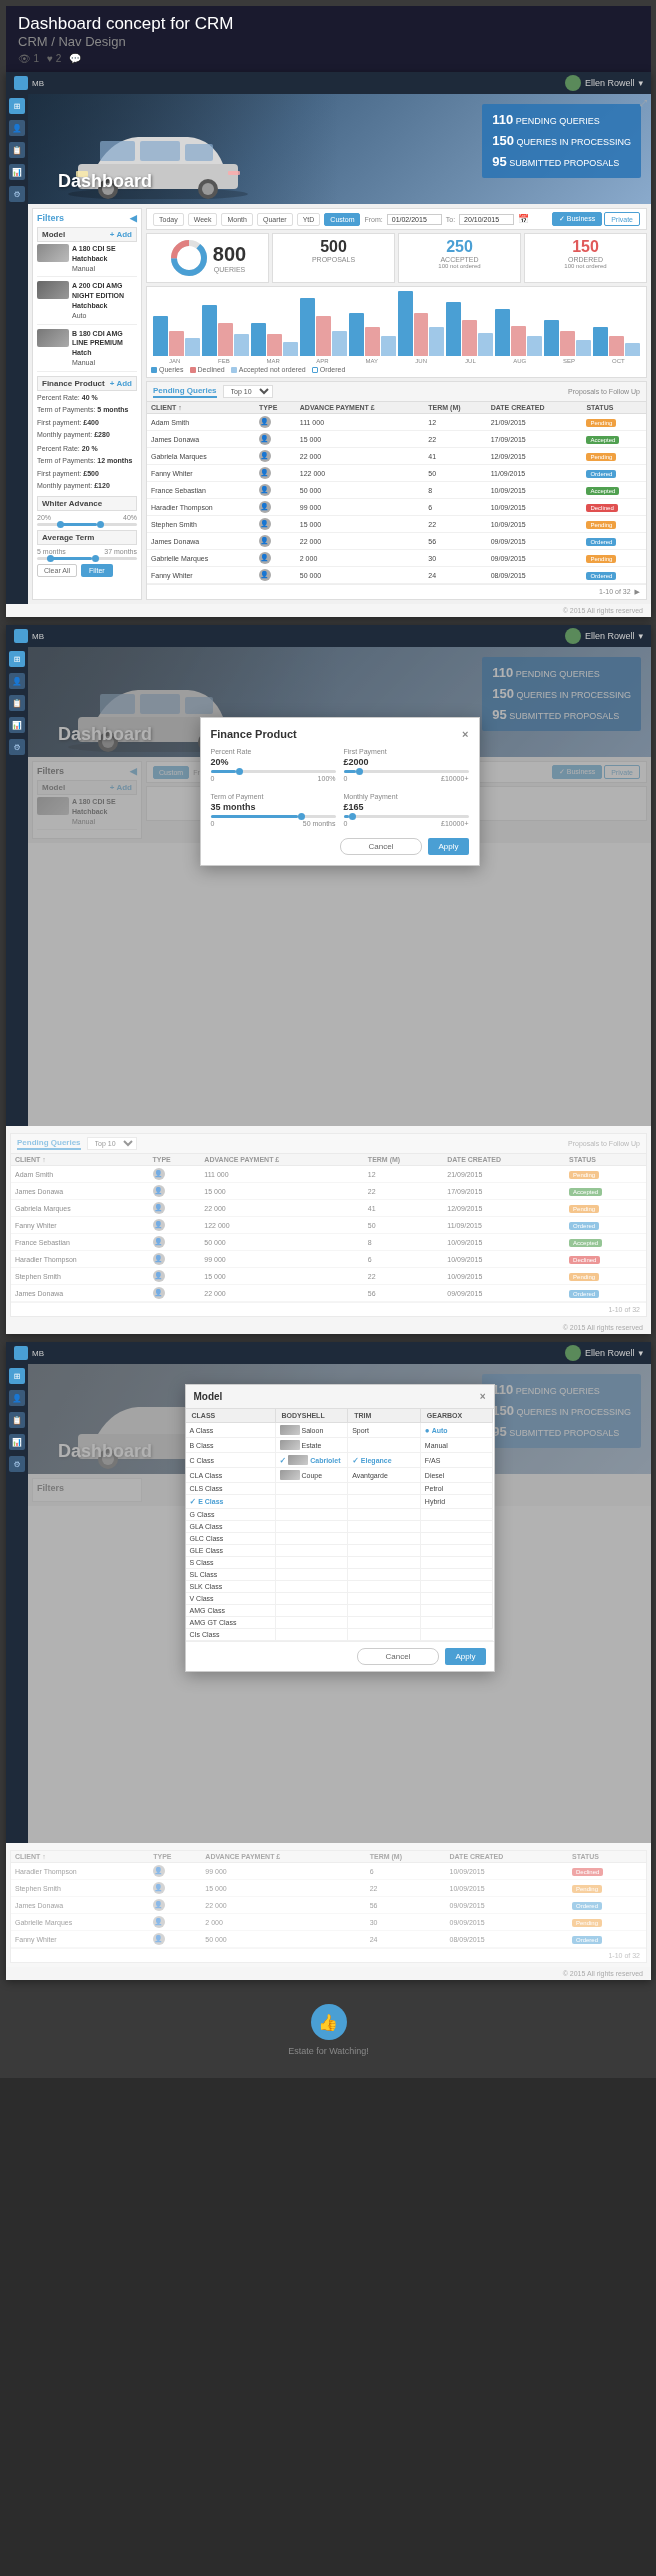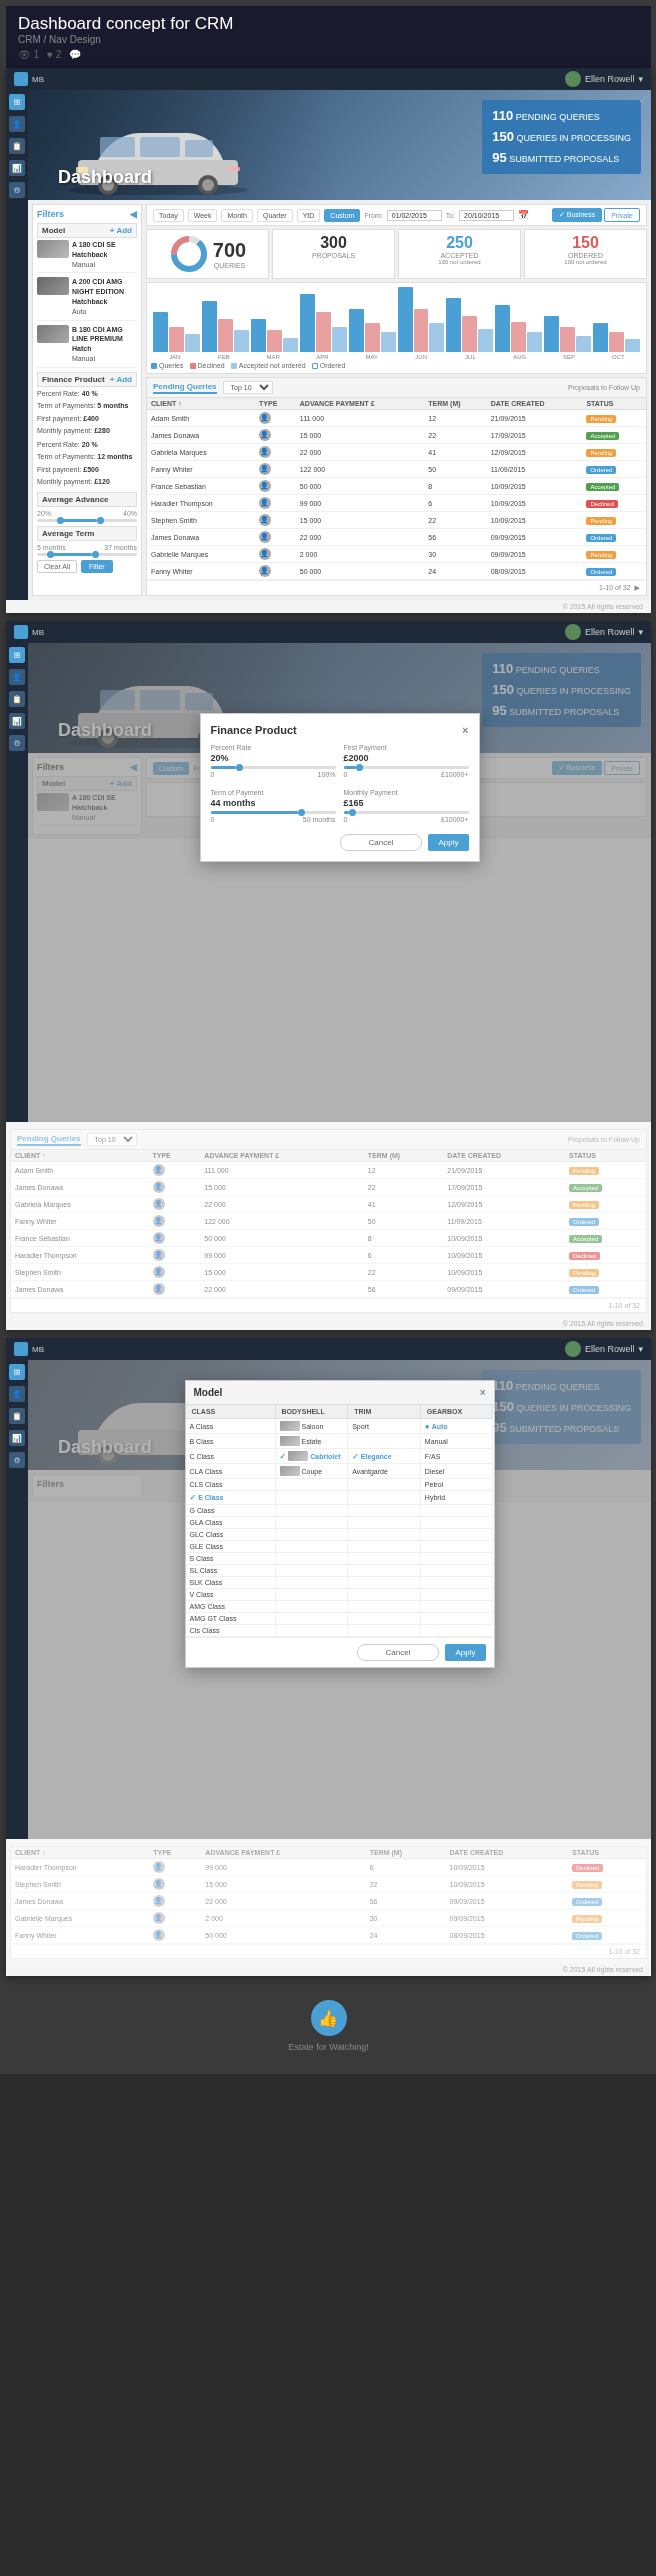--- a/index.html
+++ b/index.html
@@ -16,21 +16,21 @@
       background: #1a1a2e;
       color: #ccc;
       padding: 8px 12px;
     }
     .page-header h1 {
       font-size: 17px;
       color: #fff;
       font-weight: normal;
     }
     .page-header .sub {
-      font-size: 10px;
+      font-size: 13px;
       color: #888;
     }
     .page-header .icons {
       display: flex;
       gap: 8px;
       margin-top: 4px;
       font-size: 10px;
       color: #666;
     }
 
@@ -799,21 +799,21 @@
             <div class="finance-row">Percent Rate: <strong>40 %</strong></div>
             <div class="finance-row">Term of Payments: <strong>5 months</strong></div>
             <div class="finance-row">First payment: <strong>£400</strong></div>
             <div class="finance-row">Monthly payment: <strong>£280</strong></div>
             <div class="finance-row" style="margin-top:3px;">Percent Rate: <strong>20 %</strong></div>
             <div class="finance-row">Term of Payments: <strong>12 months</strong></div>
             <div class="finance-row">First payment: <strong>£500</strong></div>
             <div class="finance-row">Monthly payment: <strong>£120</strong></div>
 
             <div class="section-header-small">
-              <span>Average Advance</span>
+              <span>Whiter Advance</span>
             </div>
             <div class="slider-container">
               <div class="slider-labels">
                 <span>20%</span>
                 <span>40%</span>
               </div>
               <div class="slider-track">
                 <div class="slider-fill" style="left:20%;width:40%;"></div>
                 <div class="slider-thumb" style="left:20%;"></div>
                 <div class="slider-thumb" style="left:60%;"></div>
@@ -863,27 +863,27 @@
 
             <div class="stats-row">
               <div class="stat-card">
                 <div style="display:flex;align-items:center;justify-content:center;gap:4px;">
                   <svg width="40" height="40" viewBox="0 0 40 40">
                     <circle cx="20" cy="20" r="15" fill="none" stroke="#e0e0e0" stroke-width="6"></circle>
                     <circle cx="20" cy="20" r="15" fill="none" stroke="#4a9fd4" stroke-width="6" stroke-dasharray="60 94" stroke-dashoffset="-10" transform="rotate(-90 20 20)"></circle>
                     <circle cx="20" cy="20" r="15" fill="none" stroke="#e08080" stroke-width="6" stroke-dasharray="30 94" stroke-dashoffset="-70" transform="rotate(-90 20 20)"></circle>
                   </svg>
                   <div>
-                    <div class="stat-number" style="font-size:20px;font-weight:bold;color:#333;">700</div>
+                    <div class="stat-number" style="font-size:20px;font-weight:bold;color:#333;">800</div>
                     <div class="stat-label">QUERIES</div>
                   </div>
                 </div>
               </div>
               <div class="stat-card" style="text-align:center;">
-                <div class="stat-number">300</div>
+                <div class="stat-number">500</div>
                 <div class="stat-label">PROPOSALS</div>
               </div>
               <div class="stat-card highlight" style="text-align:center;">
                 <div class="stat-number">250</div>
                 <div class="stat-label">ACCEPTED</div>
                 <div style="font-size:6px;color:#888;">100 not ordered</div>
               </div>
               <div class="stat-card danger" style="text-align:center;">
                 <div class="stat-number">150</div>
                 <div class="stat-label">ORDERED</div>
@@ -1212,21 +1212,21 @@
                       <span>£10000+</span>
                     </div>
                 </div>
               </div>
             </div>
 
             <div class="modal-grid">
 
               <div class="modal-field">
                 <label>Term of Payment</label>
-                <div class="field-value">44 months</div>
+                <div class="field-value">35 months</div>
                 <div class="slider-container">
                   <div class="slider-track">
                     <div class="slider-fill" style="left:0%;width:70%;"></div>
                     <div class="slider-thumb" style="left:70%;"></div>
                   </div>
                   <div class="slider-labels">
                       <span>0</span>
                       <span>50 months</span>
                     </div>
                 </div>

